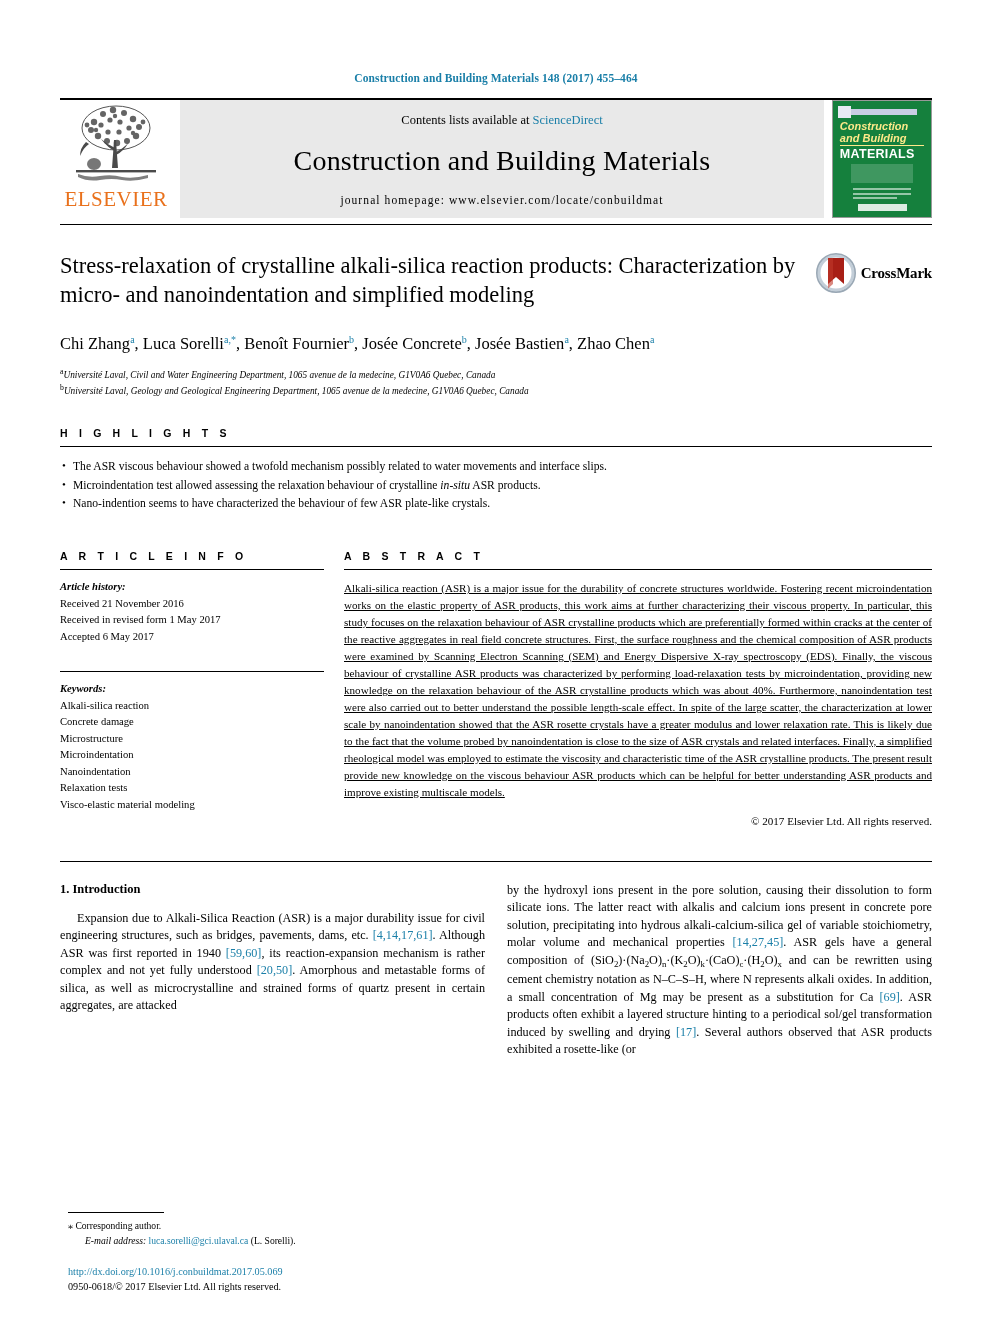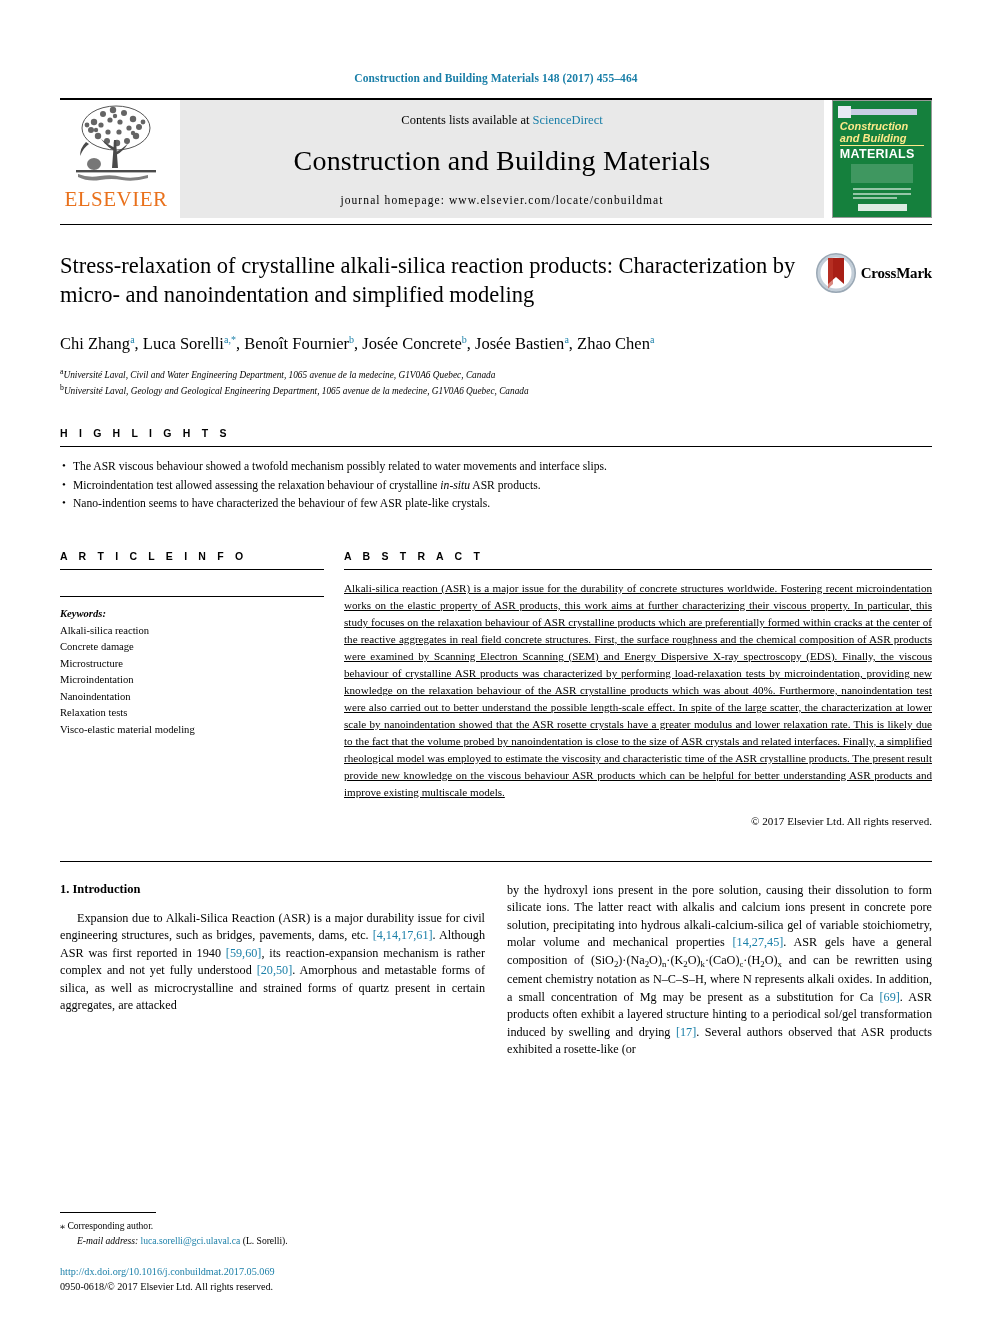--- a/index.html
+++ b/index.html
@@ -157,21 +157,21 @@
   .body-rule { border-top: 1px solid #000; margin-top: 34px; }
   .body-cols { display:flex; gap: 22px; padding-top: 20px; }
   .bcol { flex: 1 1 0; }
   .h2 { font-size: 12.5px; font-weight: bold; margin: 0 0 13px 0; font-family:"Liberation Serif",serif; }
   .para { font-size: 12.2px; line-height: 1.44; text-align: justify; margin: 0; text-indent: 17px; }
   .para.noind { text-indent: 0; }
   .ref { color: #1a7fa8; }
   sub { font-size: .72em; }
 
   
-  .footnote-wrap { position: absolute; left: 60px; bottom: 28px; width: 420px; }
+  .footnote-wrap { position: absolute; left: 68px; bottom: 28px; width: 420px; }
   .fn-rule { border-top: 1px solid #000; width: 96px; margin-bottom: 5px; }
   .fn { font-size: 9.6px; line-height: 1.55; }
   .fn .star { font-size: 10px; }
   .fn-indent { padding-left: 17px; }
   .fn em { font-style: italic; }
   .link { color:#1a7fa8; }
   .doi-block { margin-top: 17px; font-size: 10.2px; line-height: 1.45; }
   .doi-link { color:#1a7fa8; }
 </style>
 </head>
@@ -280,20 +280,28 @@
         <li>The ASR viscous behaviour showed a twofold mechanism possibly related to water movements and interface slips.</li>
         <li>Microindentation test allowed assessing the relaxation behaviour of crystalline <em>in-situ</em> ASR products.</li>
         <li>Nano-indention seems to have characterized the behaviour of few ASR plate-like crystals.</li>
       </ul>
   </div>
 
   <div class="info-abstract">
     <div class="col-info">
       <div class="sec-head">A R T I C L E    I N F O</div>
       <div class="thin-rule"></div>
+      <div class="info-block">
+        <div class="lbl">Article history:</div>
+        <div>
+            <div>Received 21 November 2016</div>
+            <div>Received in revised form 1 May 2017</div>
+            <div>Accepted 6 May 2017</div>
+          </div>
+      </div>
       <div class="kw-gap"></div>
       <div class="thin-rule"></div>
       <div class="info-block">
         <div class="lbl">Keywords:</div>
         <div>
             <div>Alkali-silica reaction</div>
             <div>Concrete damage</div>
             <div>Microstructure</div>
             <div>Microindentation</div>
             <div>Nanoindentation</div>

